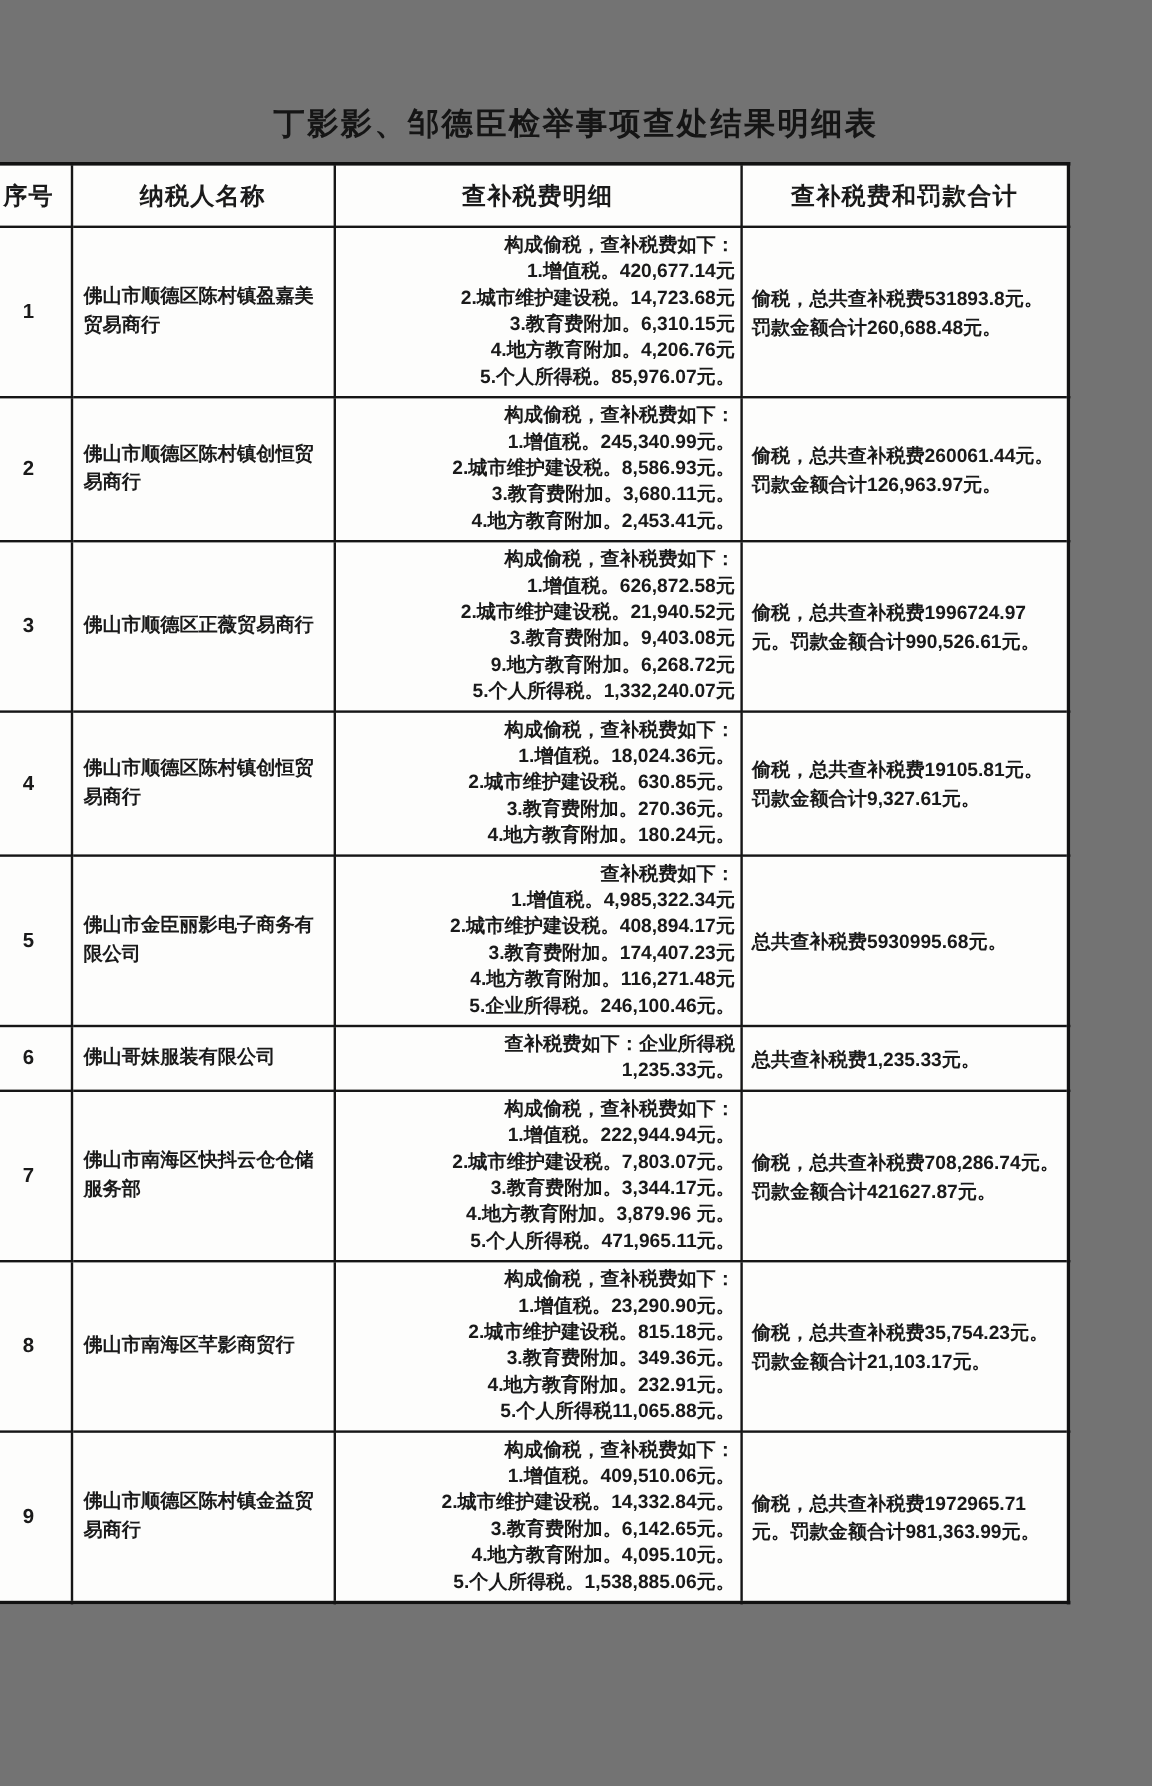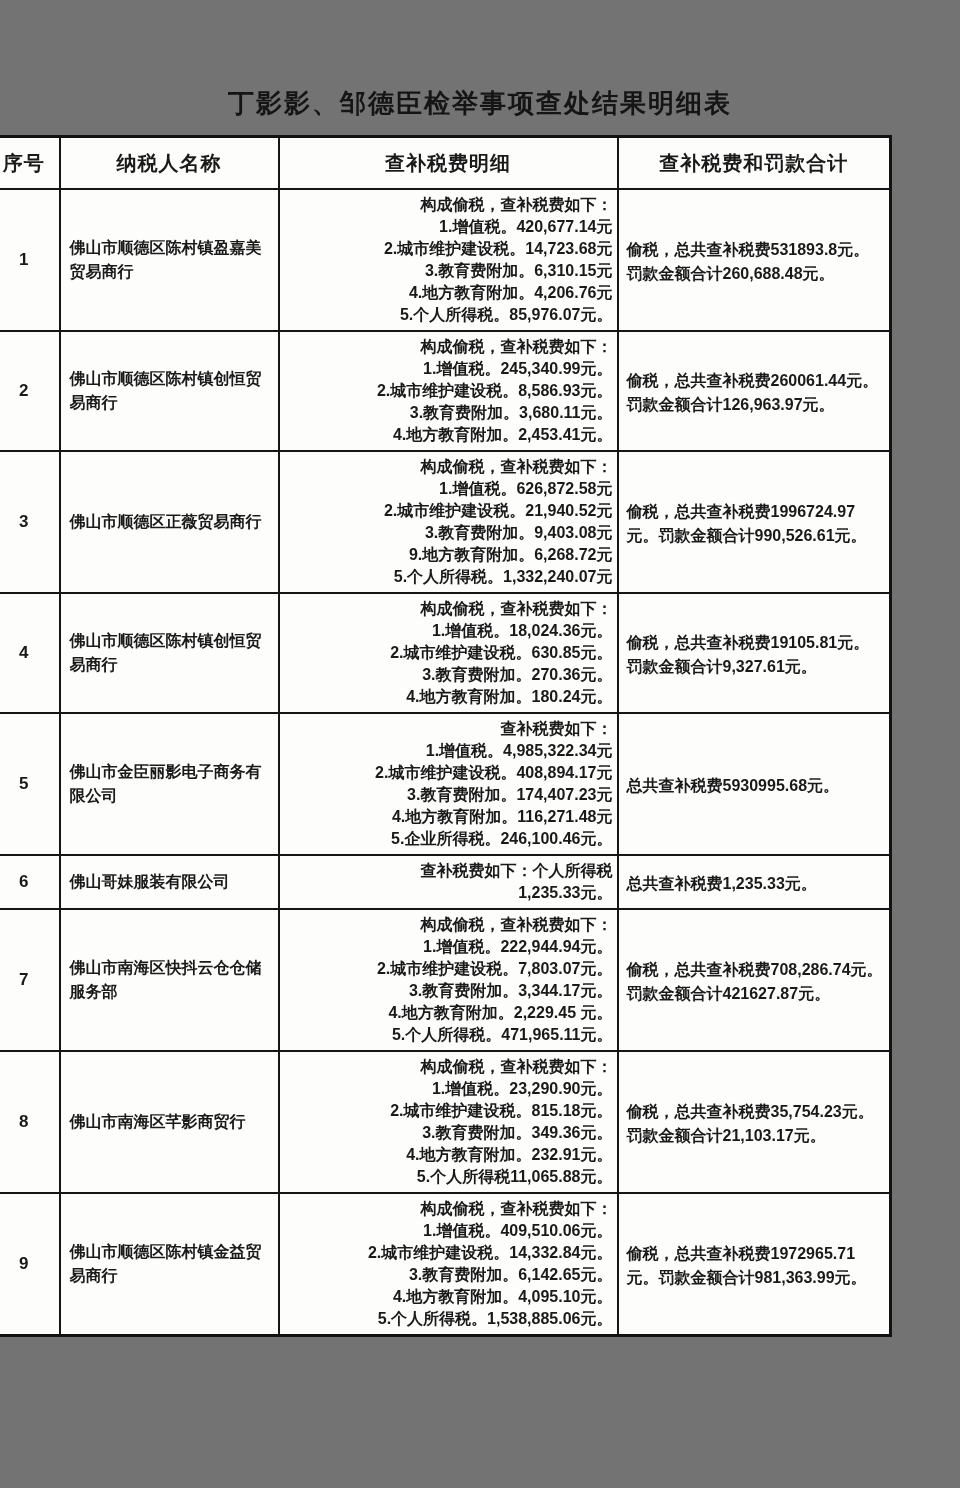--- a/index.html
+++ b/index.html
@@ -182,34 +182,34 @@
               <div class="detail-line">3.教育费附加。174,407.23元</div>
               <div class="detail-line">4.地方教育附加。116,271.48元</div>
               <div class="detail-line">5.企业所得税。246,100.46元。</div>
             </td>
             <td class="cell-total">总共查补税费5930995.68元。</td>
           </tr>
           <tr>
             <td class="cell-no">6</td>
             <td class="cell-name">佛山哥妹服装有限公司</td>
             <td class="cell-detail">
-              <div class="detail-line">查补税费如下：个人所得税</div>
+              <div class="detail-line">查补税费如下：企业所得税</div>
               <div class="detail-line">1,235.33元。</div>
             </td>
             <td class="cell-total">总共查补税费1,235.33元。</td>
           </tr>
           <tr>
             <td class="cell-no">7</td>
             <td class="cell-name">佛山市南海区快抖云仓仓储服务部</td>
             <td class="cell-detail">
               <div class="detail-line">构成偷税，查补税费如下：</div>
               <div class="detail-line">1.增值税。222,944.94元。</div>
               <div class="detail-line">2.城市维护建设税。7,803.07元。</div>
               <div class="detail-line">3.教育费附加。3,344.17元。</div>
-              <div class="detail-line">4.地方教育附加。2,229.45 元。</div>
+              <div class="detail-line">4.地方教育附加。3,879.96 元。</div>
               <div class="detail-line">5.个人所得税。471,965.11元。</div>
             </td>
             <td class="cell-total">偷税，总共查补税费708,286.74元。罚款金额合计421627.87元。</td>
           </tr>
           <tr>
             <td class="cell-no">8</td>
             <td class="cell-name">佛山市南海区芊影商贸行</td>
             <td class="cell-detail">
               <div class="detail-line">构成偷税，查补税费如下：</div>
               <div class="detail-line">1.增值税。23,290.90元。</div>

